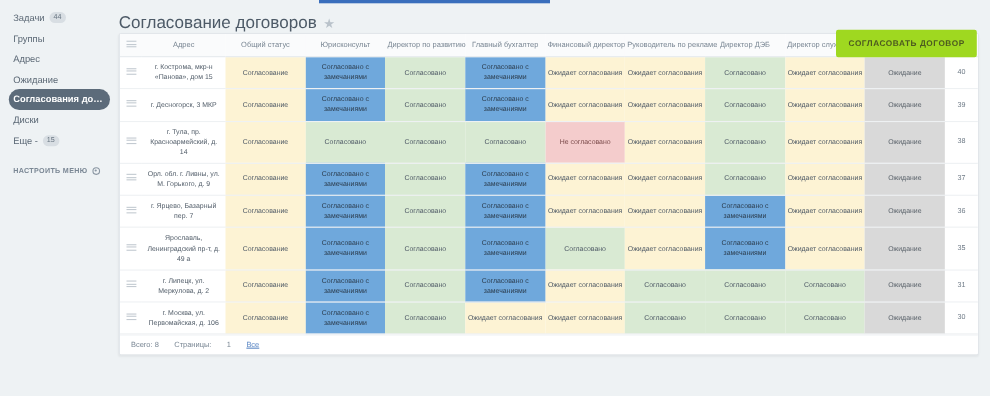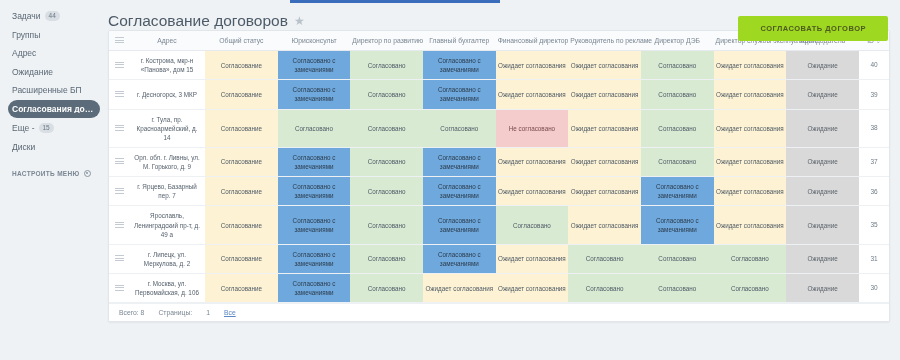--- a/index.html
+++ b/index.html
@@ -50,24 +50,24 @@
     content:""; position:absolute; width:2px; height:2px; background:#8a96a2;
     border-radius:50%; left:1.3px; top:1.3px;
   }
 
   
   .content { flex: 1; position: relative; padding: 12px 10px 0 8px; }
   .title-row { display: flex; align-items: center; gap: 6px; }
   .page-title { font-size: 15.5px; color: #4d5a67; font-weight: normal; }
   .star { color: #b9c2ca; font-size: 12px; }
   .approve-btn {
-    position: absolute; right: 12px; top: 16px;
+    position: absolute; right: 12px; top: 27px;
     background: #9fd820; color: #4d5a20; border: none;
     font-size: 7.5px; font-weight: bold; letter-spacing: .5px;
-    padding: 8px 22px; border-radius: 2px; cursor: pointer;
+    padding: 8px 11px; border-radius: 2px; cursor: pointer;
     font-family: inherit;
   }
 
   
   .grid-wrap {
     background: #fff; border: 1px solid #e2e6ea;
     border-radius: 2px; overflow: hidden;
     box-shadow: 0 1px 2px rgba(0,0,0,.05);
   }
   table { border-collapse: collapse; width: 100%; table-layout: fixed; }
@@ -124,32 +124,29 @@
         </div>
         <div class="nav-item">
           <span class="nav-label">Группы</span>
         </div>
         <div class="nav-item">
           <span class="nav-label">Адрес</span>
         </div>
         <div class="nav-item">
           <span class="nav-label">Ожидание</span>
         </div>
-        <div class="nav-item">
-          <span class="nav-label">Расширенные БП</span>
-        </div>
         <div class="nav-item active">
           <span class="nav-label">Согласования договор...</span>
         </div>
         <div class="nav-item">
+          <span class="nav-label">Диски</span>
+        </div>
+        <div class="nav-item">
           <span class="nav-label">Еще -</span>
           <span class="badge">15</span>
-        </div>
-        <div class="nav-item">
-          <span class="nav-label">Диски</span>
         </div>
       </div>
     <div class="menu-settings">
       <span>НАСТРОИТЬ МЕНЮ</span>
       <span class="gear"></span>
     </div>
   </nav>
 
   <main class="content">
     <div class="title-row">

